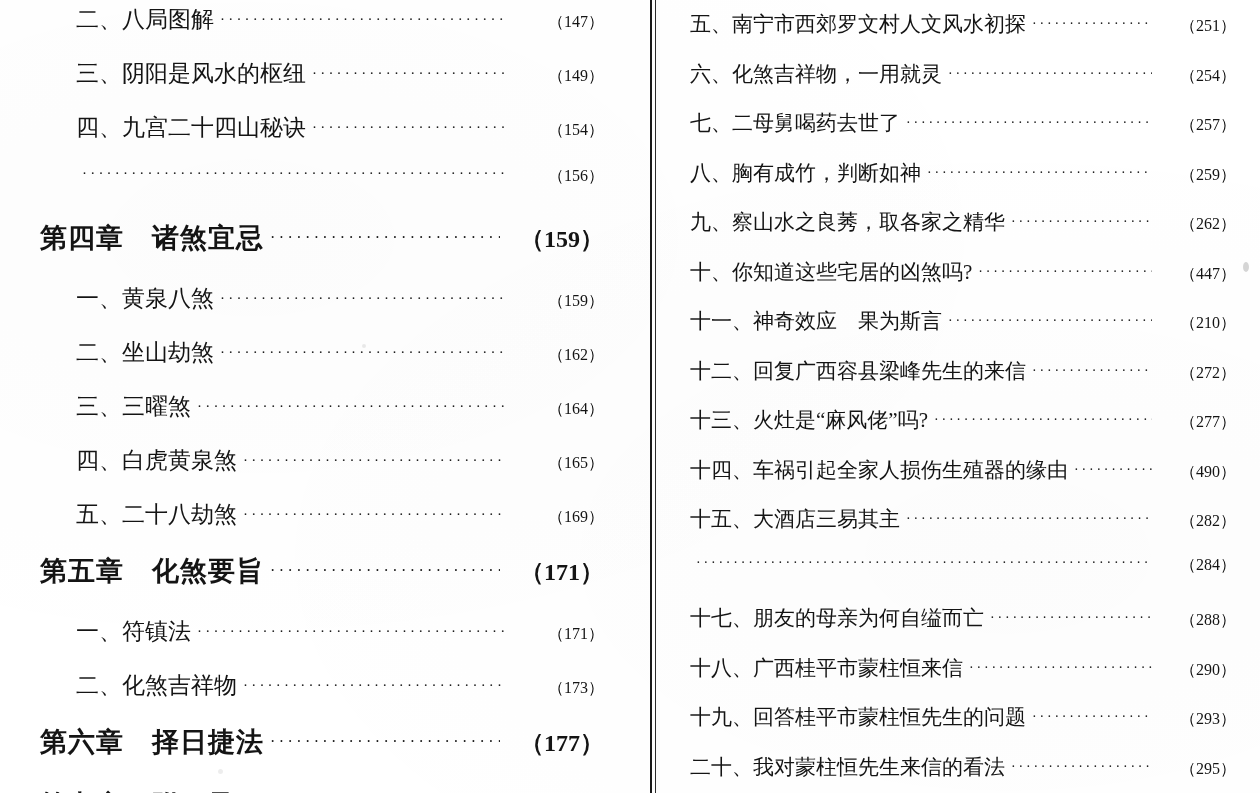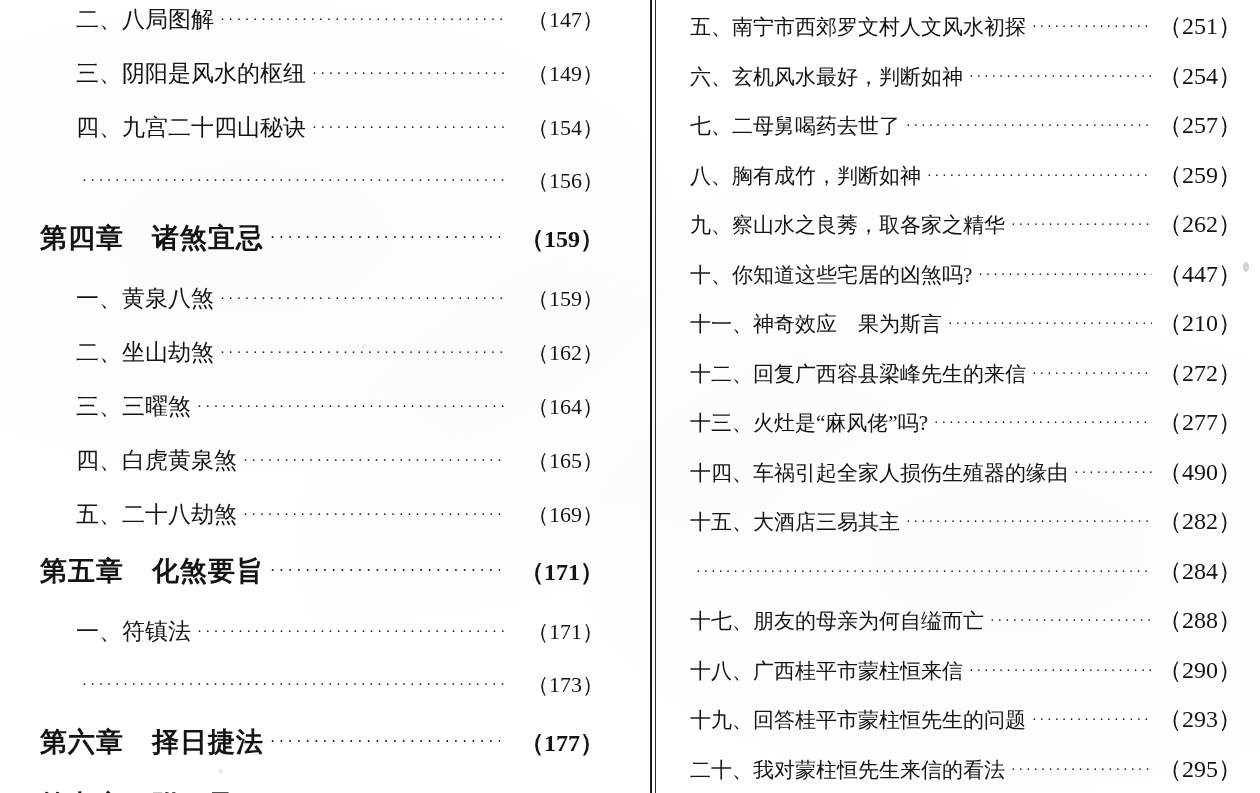--- a/index.html
+++ b/index.html
@@ -81,21 +81,21 @@
   }
 
   
   .col-left .sub {
     font-size: 23px;
     height: 54px;
     padding-left: 36px;
   }
   .col-left .sub .pg {
     width: 94px;
-    font-size: 22px;
+    font-size: 16px;
   }
   .col-left .chap {
     font-size: 27px;
     font-weight: bold;
     height: 63px;
     padding-left: 0px;
     letter-spacing: 1px;
   }
   .col-left .chap .pg {
     width: 98px;
@@ -116,21 +116,21 @@
   }
 
   
   .col-right .sub {
     font-size: 21px;
     height: 49.5px;
     padding-left: 8px;
   }
   .col-right .sub .pg {
     width: 78px;
-    font-size: 24px;
+    font-size: 16px;
   }
   .col-right .sub .dots {
     letter-spacing: 2.8px;
     font-size: 14px;
   }
   .clip-bottom {
     overflow: hidden;
   }
   .right-inner {
     padding-top: 10px;
@@ -204,20 +204,21 @@
           <span class="txt"><span class="chapnum">第五章</span><span>化煞要旨</span></span>
           <span class="dots">·····································································································</span>
           <span class="pg">（171）</span>
         </div>
         <div class="entry sub">
           <span class="txt">一、符镇法</span>
           <span class="dots">·····································································································</span>
           <span class="pg">（171）</span>
         </div>
         <div class="entry sub">
+          <span class="txt">二、化煞吉祥物</span>
           <span class="dots">·····································································································</span>
           <span class="pg">（173）</span>
         </div>
         <div class="entry chap">
           <span class="txt"><span class="chapnum">第六章</span><span>择日捷法</span></span>
           <span class="dots">·····································································································</span>
           <span class="pg">（177）</span>
         </div>
         <div class="entry chap">
           <span class="txt"><span class="chapnum">第七章</span><span>附　录</span></span>
@@ -230,21 +231,21 @@
   <div class="gutter thin"></div>
 
   <div class="col col-right clip-bottom">
     <div class="right-inner" id="right-list">
         <div class="entry sub">
           <span class="txt">五、南宁市西郊罗文村人文风水初探</span>
           <span class="dots">·····································································································</span>
           <span class="pg">（251）</span>
         </div>
         <div class="entry sub">
-          <span class="txt">六、玄机风水最好，判断如神</span>
+          <span class="txt">六、化煞吉祥物，一用就灵</span>
           <span class="dots">·····································································································</span>
           <span class="pg">（254）</span>
         </div>
         <div class="entry sub">
           <span class="txt">七、二母舅喝药去世了</span>
           <span class="dots">·····································································································</span>
           <span class="pg">（257）</span>
         </div>
         <div class="entry sub">
           <span class="txt">八、胸有成竹，判断如神</span>

